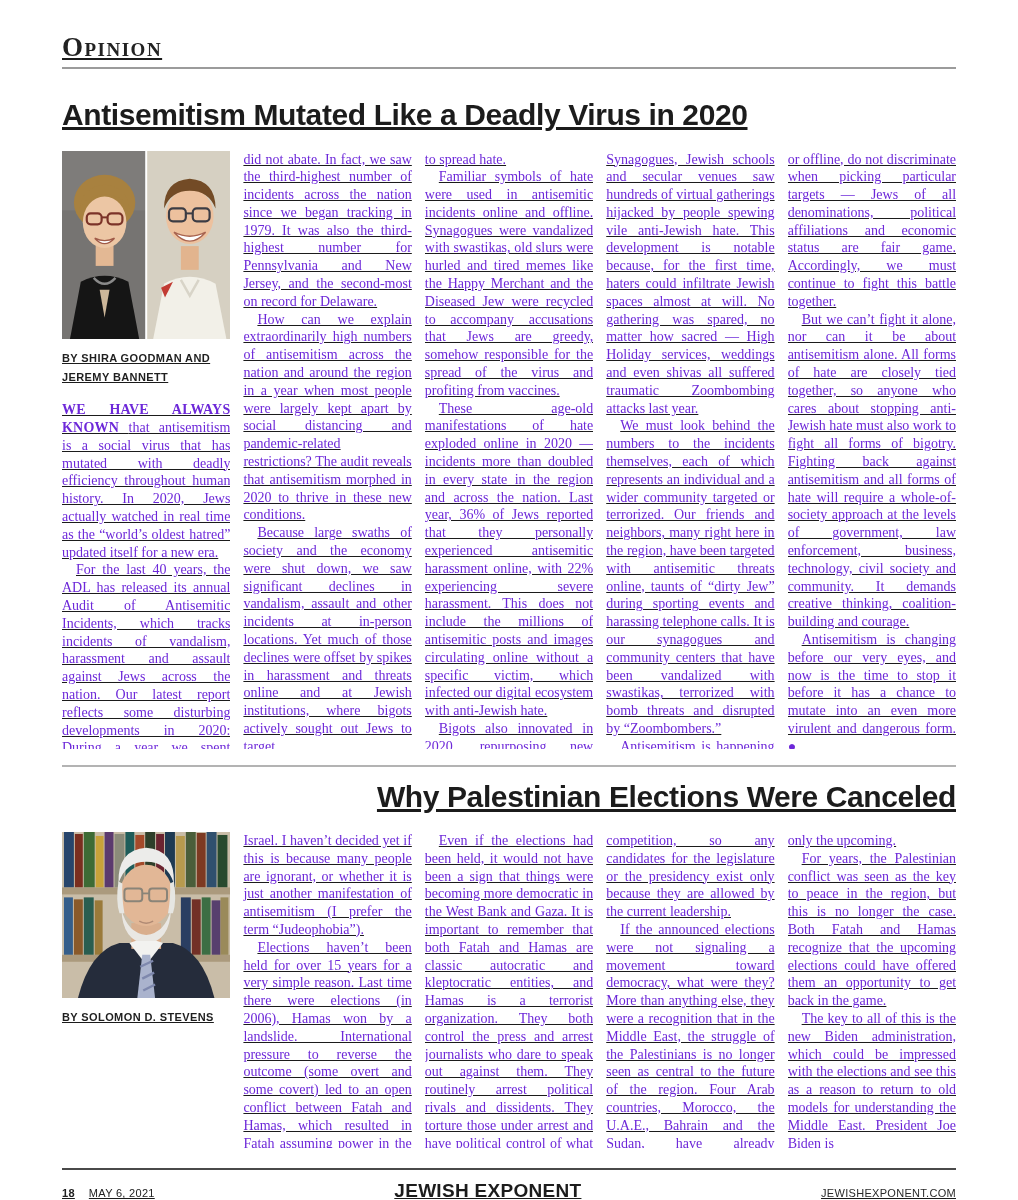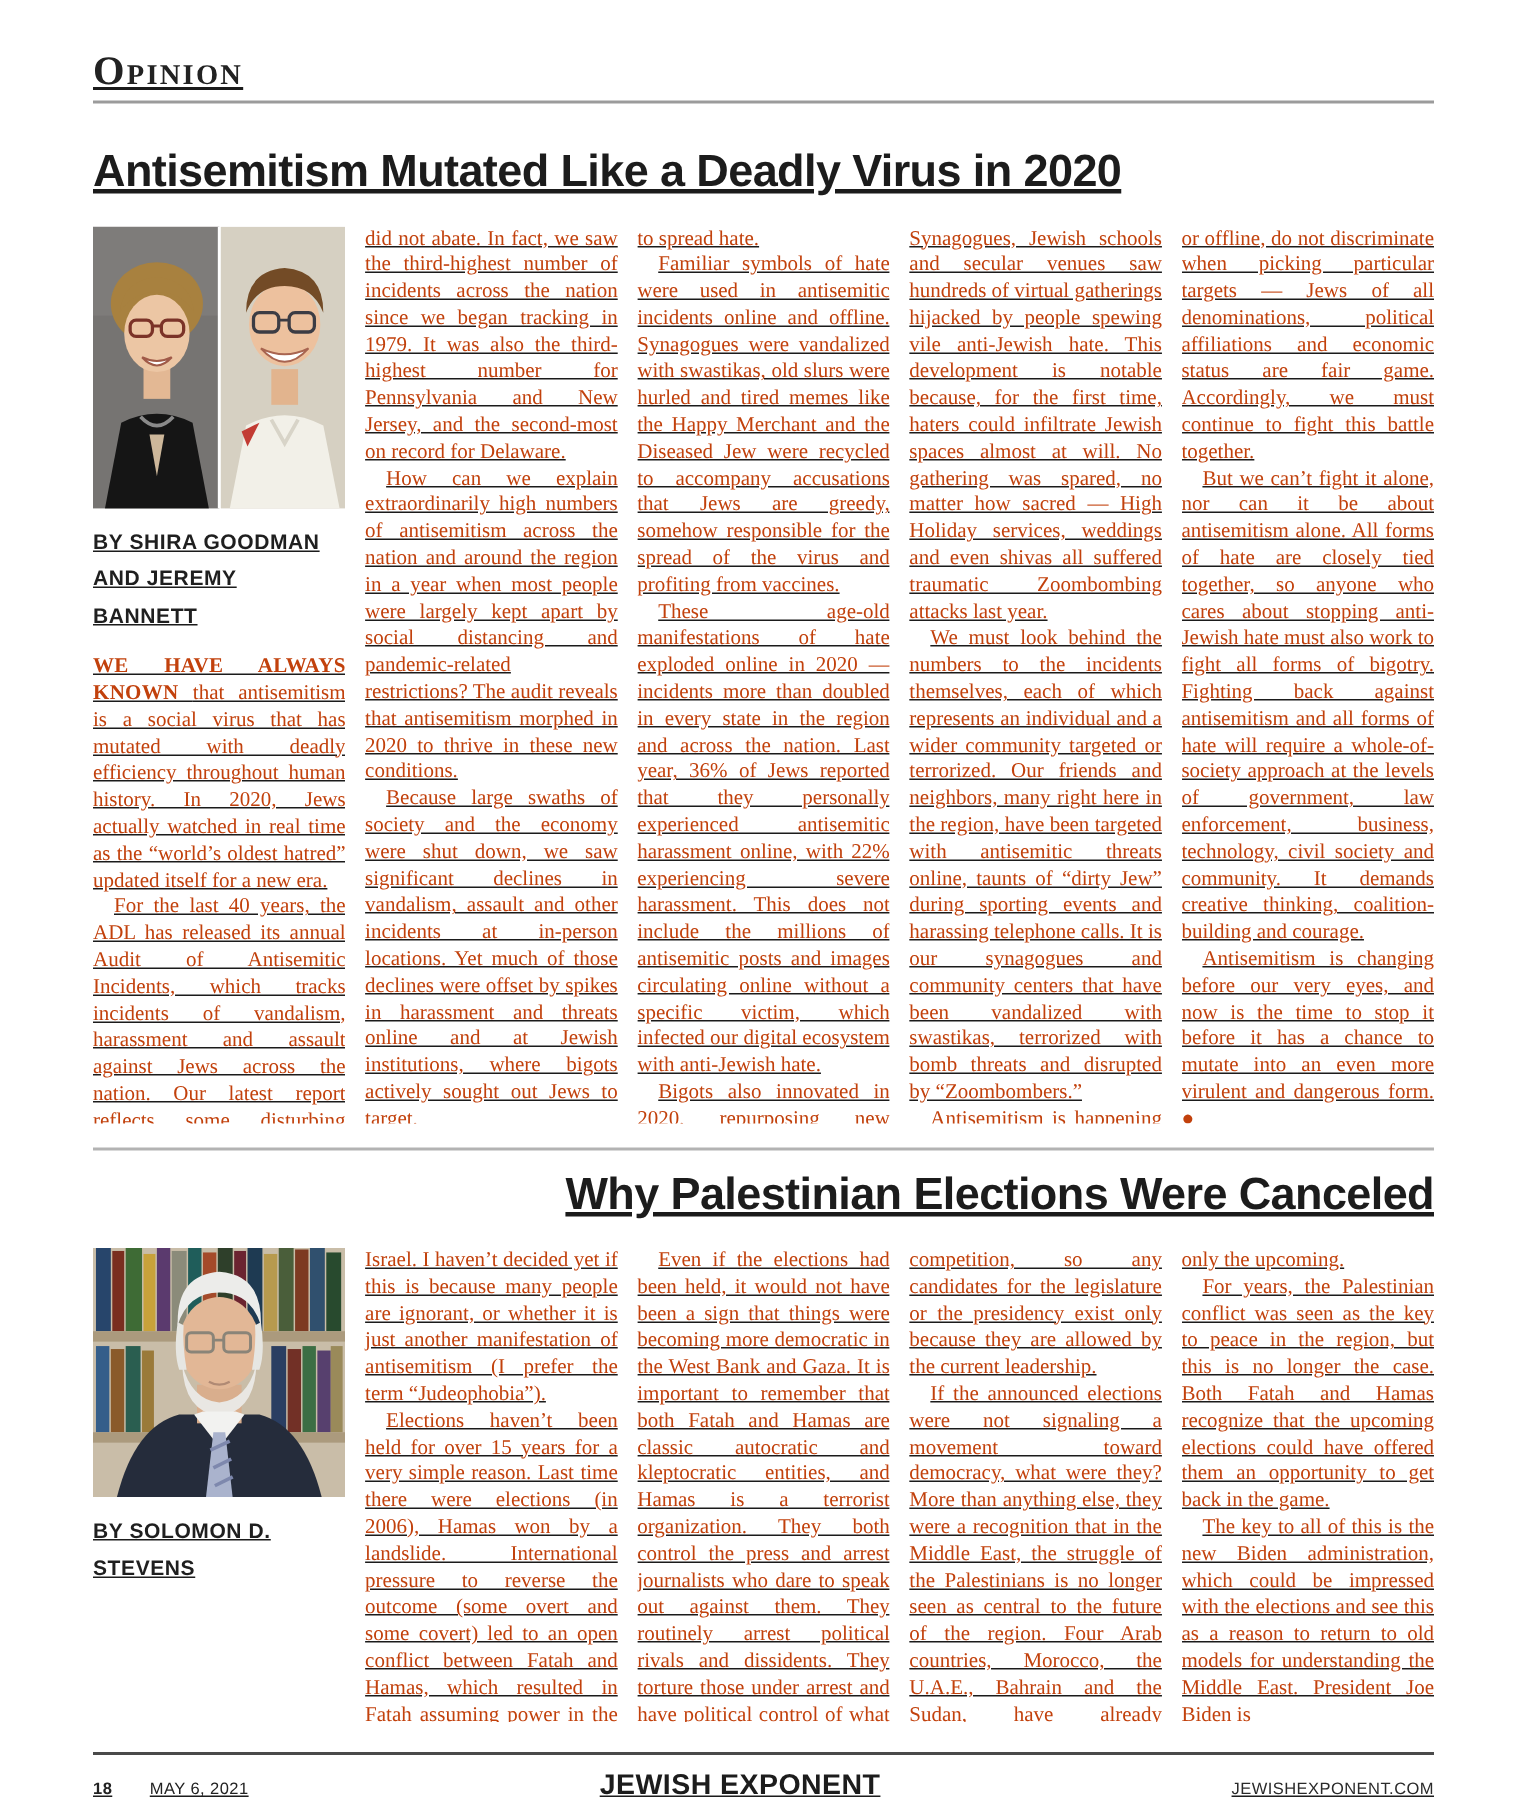--- a/index.html
+++ b/index.html
@@ -13,37 +13,37 @@
 
   
   h1.headline { font-family: "Liberation Sans", sans-serif; font-weight: 700; font-size: 30px; letter-spacing: -0.4px; color: #1c1c1c; margin: 30px 0 20px 0; line-height: 1.05; }
 
   
   .body-row { display: flex; gap: 13px; }
   .colwrap { flex: 1 1 0; min-width: 0; overflow: hidden; }
   .a1 .colwrap { height: 598px; }
   .a2 .colwrap { height: 316px; }
 
-  .coltext p.col-p { margin: 0; font-family: "Liberation Serif", serif; font-size: 14px; line-height: 17.8px; text-align: justify; color: #c2410c; hyphens: auto; }
+  .coltext p.col-p { margin: 0; font-family: "Liberation Serif", serif; font-size: 14px; line-height: 17.8px; text-align: justify; color: #6d28d9; hyphens: auto; }
   .coltext p.col-p.indent { text-indent: 14px; }
   .lead-in { font-weight: 700; letter-spacing: 0.2px; }
 
   
   figure.photo { margin: 0 0 10px 0; width: 100%; display: block; line-height: 0; }
   figure.photo svg { width: 100%; display: block; }
 
-  .byline { font-weight: 700; font-size: 14px; letter-spacing: 0.4px; line-height: 1.75; color: #1f1f1f; margin: 0 0 14px 0; text-transform: uppercase; }
+  .byline { font-weight: 700; font-size: 11px; letter-spacing: 0.4px; line-height: 1.75; color: #1f1f1f; margin: 0 0 14px 0; text-transform: uppercase; }
 
   
   .article-divider { height: 2px; background: #b3b3b3; margin: 16px 0 0 0; }
   .a2-headline { margin-top: 14px !important; text-align: right; }
 
   
   .page-footer { margin-top: 20px; border-top: 2px solid #4a4a4a; padding-top: 10px; display: flex; align-items: baseline; }
-  .footer-left { display: flex; align-items: baseline; gap: 25px; font-size: 11px; letter-spacing: 0.3px; color: #222; }
+  .footer-left { display: flex; align-items: baseline; gap: 14px; font-size: 11px; letter-spacing: 0.3px; color: #222; }
   .footer-page-num { font-weight: 700; }
   .footer-center { flex: 1; text-align: center; font-weight: 700; font-size: 19px; letter-spacing: 0.3px; color: #1c1c1c; }
   .footer-right { font-size: 11px; letter-spacing: 0.3px; color: #2a2a2a; }
 </style>
 </head>
 <body>
 
 <div class="page">
 
   <header>

